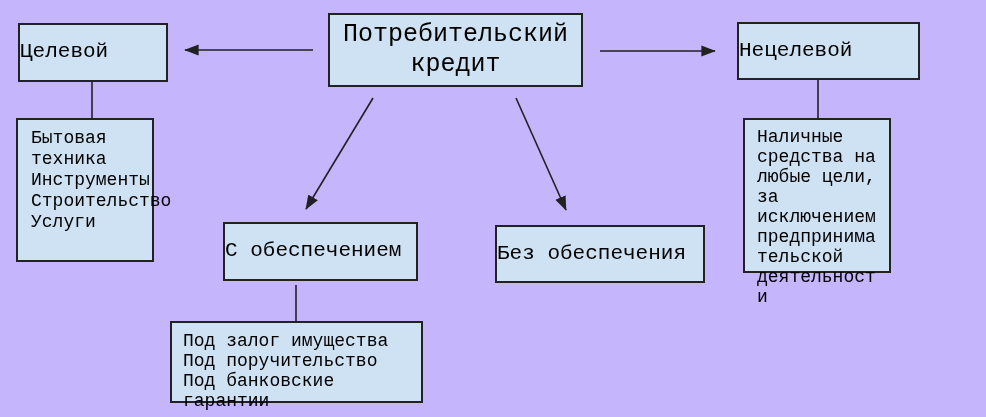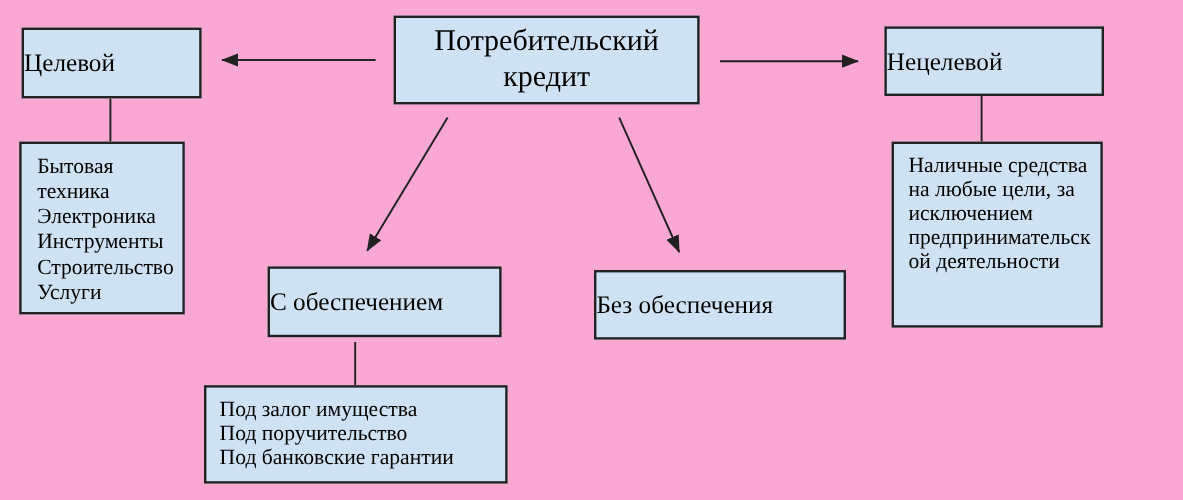--- a/index.html
+++ b/index.html
@@ -4,22 +4,22 @@
 <style>
   html, body {
     margin: 0;
     padding: 0;
     background: #ffffff;
   }
   .canvas {
     position: relative;
     width: 986px;
     height: 417px;
-    background: #f9a8d4;
-    font-family: Liberation Serif, serif;
+    background: #c4b5fd;
+    font-family: Liberation Mono, monospace;
     color: #000000;
     overflow: hidden;
   }
   .node {
     position: absolute;
     box-sizing: border-box;
     background: #cfe2f3;
     border: 2px solid #222222;
     display: flex;
     align-items: center;
@@ -46,21 +46,21 @@
   #root        { left: 328px; top: 13px;  width: 255px; height: 74px; }
   #targeted    { left: 18px;  top: 23px;  width: 150px; height: 59px; }
   #nontargeted { left: 737px; top: 22px;  width: 183px; height: 58px; align-items: center; }
   #secured     { left: 223px; top: 222px; width: 195px; height: 59px; }
   #unsecured   { left: 495px; top: 225px; width: 210px; height: 58px; }
   #targeted-items {
     left: 16px; top: 118px; width: 138px; height: 144px;
     padding: 8px 6px 0 13px;
   }
   #nontargeted-text {
-    left: 743px; top: 118px; width: 176px; height: 155px;
+    left: 743px; top: 118px; width: 148px; height: 155px;
     padding: 7px 8px 0 12px;
     line-height: 20px;
     overflow-wrap: break-word;
     word-break: break-word;
   }
   #secured-items {
     left: 170px; top: 321px; width: 253px; height: 82px;
     padding: 8px 6px 0 11px;
   }
   #secured-items .item { line-height: 20px; }
@@ -106,21 +106,20 @@
   <div class="node" id="secured">
     <span>С обеспечением</span>
   </div>
 
   <div class="node" id="unsecured">
     <span>Без обеспечения</span>
   </div>
 
   <div class="detailbox" id="targeted-items">
     <div class="item">Бытовая техника</div>
-    <div class="item">Электроника</div>
     <div class="item">Инструменты</div>
     <div class="item">Строительство</div>
     <div class="item">Услуги</div>
   </div>
 
   <div class="detailbox" id="nontargeted-text">
     <span>Наличные средства на любые цели, за исключением предпринимательской деятельности</span>
   </div>
 
   <div class="detailbox" id="secured-items">

